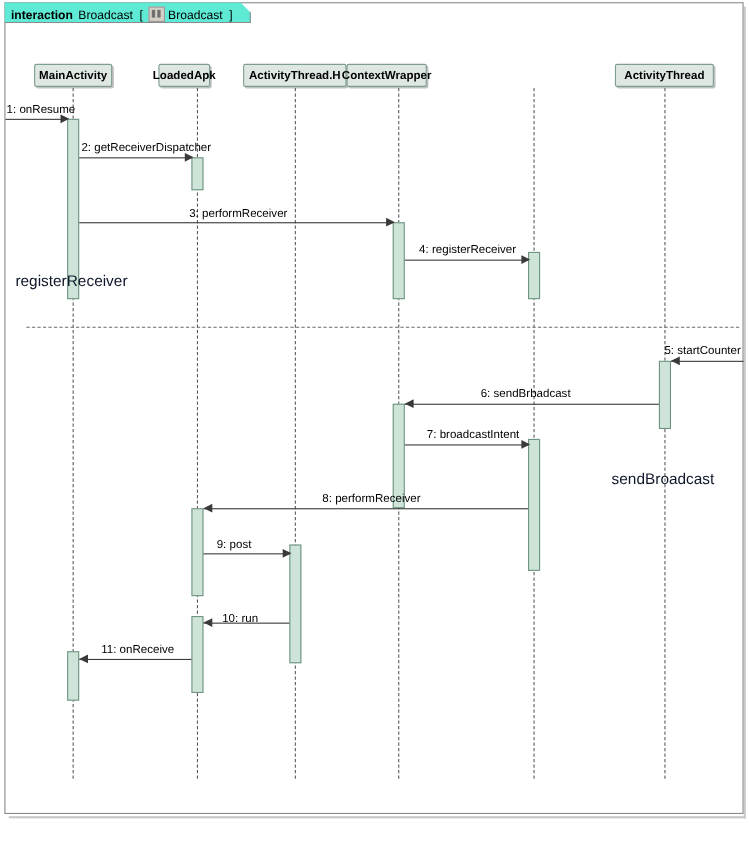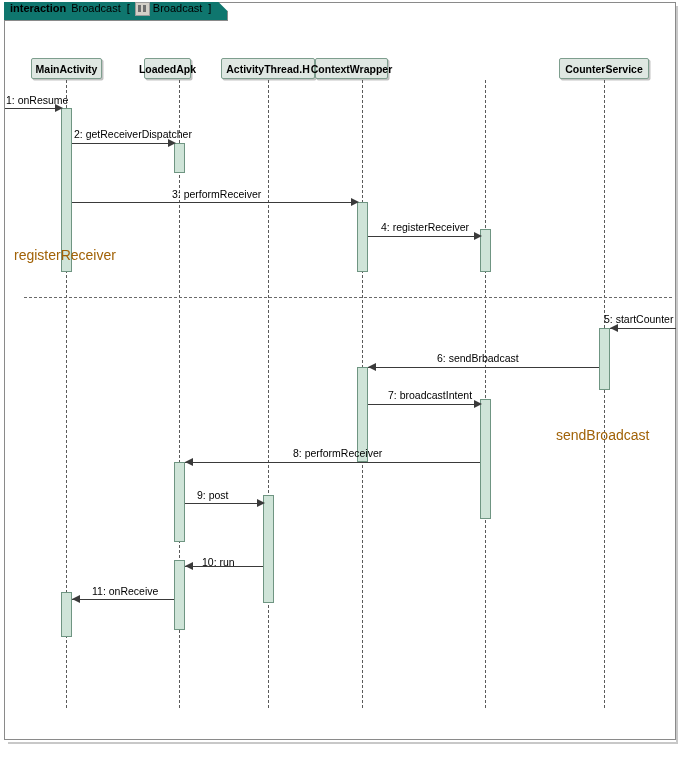--- a/index.html
+++ b/index.html
@@ -52,22 +52,22 @@
 
   
   .frame-tab {
     position: absolute;
     left: 4px;
     top: 2px;
     height: 19px;
     box-sizing: border-box;
     padding: 0 14px 0 6px;
     display: flex;
-    align-items: flex-start;
-    background: #0f766e;
+    align-items: flex-end;
+    background: #5eead4;
     border-right: 1px solid #8a8a8a;
     border-bottom: 1px solid #8a8a8a;
     font-size: 11px;
     color: #000000;
     white-space: nowrap;
     clip-path: polygon(0 0, calc(100% - 10px) 0, 100% 10px, 100% 100%, 0 100%);
   }
   .frame-tab .kw {
     font-weight: bold;
     margin-right: 5px;
@@ -165,21 +165,21 @@
   .separator {
     position: absolute;
     height: 0;
     border-top: 1px dashed #6a6a6a;
   }
 
   
   .annotation {
     position: absolute;
     font-size: 14px;
-    color: #a16207;
+    color: #0f172a;
     white-space: nowrap;
   }
 </style>
 </head>
 <body>
 
 <div id="diagram-root">
 
   <div class="frame-shadow"></div>
   <div class="frame-shadow-r"></div>
@@ -200,21 +200,21 @@
   <div class="lifeline-head" style="left:144px; top:58px; width:47px;">
     <span>LoadedApk</span>
   </div>
   <div class="lifeline-head" style="left:221px; top:58px; width:94px;">
     <span>ActivityThread.H</span>
   </div>
   <div class="lifeline-head" style="left:315px; top:58px; width:73px;">
     <span>ContextWrapper</span>
   </div>
   <div class="lifeline-head" style="left:559px; top:58px; width:90px;">
-    <span>CounterService</span>
+    <span>ActivityThread</span>
   </div>
 
   <div class="lifeline-stem" style="left:66px;  top:80px; height:628px;"></div>
   <div class="lifeline-stem" style="left:179px; top:80px; height:628px;"></div>
   <div class="lifeline-stem" style="left:268px; top:80px; height:628px;"></div>
   <div class="lifeline-stem" style="left:362px; top:80px; height:628px;"></div>
   <div class="lifeline-stem" style="left:485px; top:80px; height:628px;"></div>
   <div class="lifeline-stem" style="left:604px; top:80px; height:628px;"></div>
 
   <div class="activation" style="left:61px; top:108px; height:164px;"></div>

